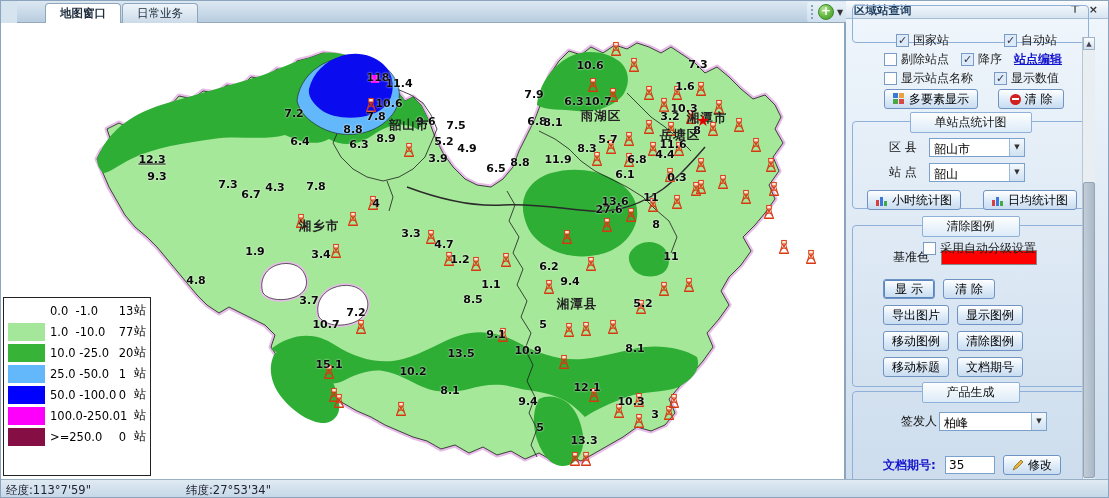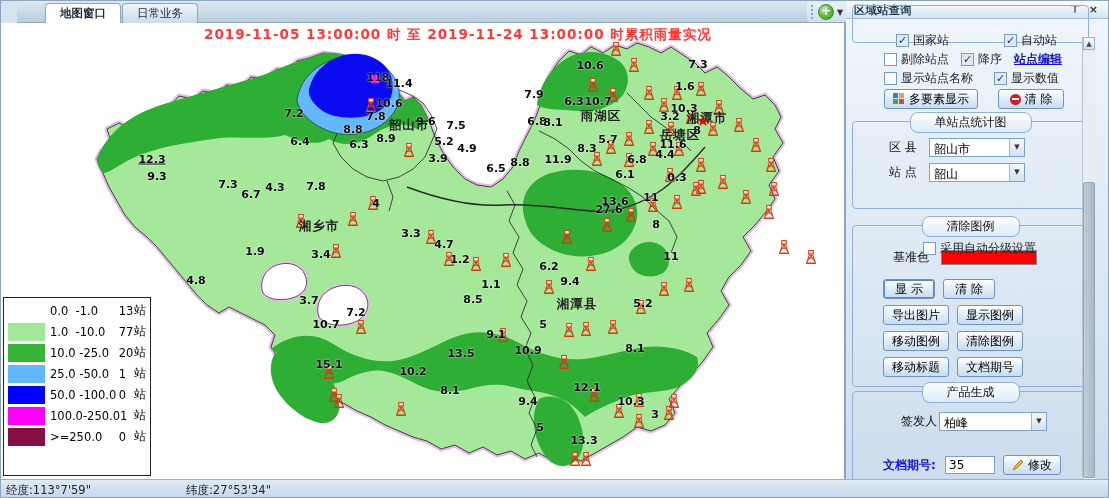--- a/index.html
+++ b/index.html
@@ -40,21 +40,21 @@
   .pfrag{position:absolute;left:6px;top:-14px;width:237px;height:38px;border:1px solid #8fb0d8;border-radius:4px;}
   .pbody{position:absolute;left:0;top:18px;width:250px;height:460px;}
   .chk{position:absolute;display:flex;align-items:center;gap:4px;font-size:12px;color:#1c1c1c;cursor:default;}
   .chk .box{width:13px;height:13px;border:1px solid #7a9cc4;background:#fdfdfd;font-size:11px;line-height:11px;text-align:center;color:#446;flex:none;}
   .chk.on .box{background:#ddeafa;color:#334;font-weight:bold;}
   .chk.off .box{color:transparent;}
   .plink{position:absolute;font-size:12px;font-weight:bold;color:#1414cc;text-decoration:underline;cursor:pointer;}
   .pbtn{display:inline-flex;align-items:center;justify-content:center;gap:4px;border:1px solid #6f94c4;border-radius:3px;background:linear-gradient(#ffffff,#e2eefa 45%,#c9dcf0);font-size:12px;color:#000;padding:2px 8px;height:20px;cursor:pointer;}
   .pbtn.primary{box-shadow:0 0 0 1px #5a86c0 inset;}
   .grp{position:absolute;left:6px;width:237px;border:1px solid #8fb0d8;border-radius:4px;}
-  .grp-legend{position:absolute;top:-10px;left:50%;transform:translateX(-50%);border:1px solid #8fb0d8;border-radius:8px;background:linear-gradient(#fdfefe,#dcebf8);padding:1px 24px;font-size:12px;color:#111;white-space:nowrap;}
+  .grp-legend{position:absolute;top:-10px;left:50%;transform:translateX(-50%);border:1px solid #8fb0d8;border-radius:2px;background:linear-gradient(#fdfefe,#dcebf8);padding:1px 24px;font-size:12px;color:#111;white-space:nowrap;}
   .frow{display:flex;align-items:center;}
   .flabel{font-size:12px;color:#111;white-space:pre;}
   .dropdown{display:flex;height:19px;border:1px solid #7aa0cc;background:#fff;}
   .dropdown .dtext{flex:1;font-size:12px;padding:2px 3px 0 4px;white-space:nowrap;overflow:hidden;}
   .dropdown .darrow{width:15px;background:linear-gradient(#f4f9fd,#cfe1f2);border-left:1px solid #9ab8d8;font-size:7px;color:#333;text-align:center;line-height:17px;}
   .numinput{height:18px;border:1px solid #7aa0cc;background:#fff;font-size:12px;text-align:right;padding-right:2px;}
   .spin{display:flex;flex-direction:column;width:14px;height:18px;}
   .spin span{flex:1;border:1px solid #7aa0cc;background:linear-gradient(#f4f9fd,#cfe1f2);font-size:5px;line-height:7px;text-align:center;color:#234;}
   .swatch-red{height:15px;border:1px solid #888;}
   .cbtn-grid{display:flex;flex-wrap:wrap;width:192px;margin:10px 0 0 26px;}
@@ -115,21 +115,20 @@
           <path d="M340,316 C336,304 342,292 354,287 C366,282 380,284 386,294 C392,304 388,314 378,320 C366,326 348,326 340,316 Z" fill="#ffffff" stroke="#1a1a1a" stroke-width="0.7"></path>
         </g>
 
         <g>
           <path d="M318,100 C320,82 332,68 348,61 C364,54 384,54 400,62 C414,70 422,84 420,98 C418,112 407,123 393,129 C379,135 361,135 347,129 C333,123 321,113 318,100 Z" fill="#63b8fc" stroke="#1a1a1a" stroke-width="0.6"></path>
           <path d="M330,88 C334,72 346,60 362,55 C378,50 394,54 404,63 C413,71 416,84 412,96 C408,107 396,114 382,116 C367,118 351,116 341,108 C333,101 329,95 330,88 Z" fill="#0b0bef"></path>
         </g>
       </g>
     </svg>
 
-    <div class="map-title">2019-11-05 13:00:00 时 至 2019-11-24 13:00:00 时累积雨量实况</div>
     <div class="overlay">
         <span class="tower" style="left: 370px; top: 86px;"><svg width="11" height="15" viewBox="0 0 11 15">
             <rect x="3.2" y="0.8" width="4.6" height="3.6" fill="#ffe8d8" stroke="#d83810" stroke-width="1"></rect>
             <path d="M4 4.4 L1.2 13.4 M7 4.4 L9.8 13.4 M4 4.4 L9.3 12 M7 4.4 L1.7 12 M2.6 8.6 L8.4 8.6" stroke="#d83810" stroke-width="1" fill="none"></path>
             <path d="M0.6 13.6 L10.4 13.6" stroke="#d83810" stroke-width="1.6"></path>
           </svg></span>
         <span class="tower" style="left: 408px; top: 131px;"><svg width="11" height="15" viewBox="0 0 11 15">
             <rect x="3.2" y="0.8" width="4.6" height="3.6" fill="#ffe8d8" stroke="#d83810" stroke-width="1"></rect>
             <path d="M4 4.4 L1.2 13.4 M7 4.4 L9.8 13.4 M4 4.4 L9.3 12 M7 4.4 L1.7 12 M2.6 8.6 L8.4 8.6" stroke="#d83810" stroke-width="1" fill="none"></path>
             <path d="M0.6 13.6 L10.4 13.6" stroke="#d83810" stroke-width="1.6"></path>
@@ -667,20 +666,38 @@
             <span class="darrow">▼</span>
           </div>
         </div>
         <div class="frow" style="margin:6px 0 0 36px">
           <span class="flabel" style="width:40px">站 点</span>
           <div class="dropdown" style="width:96px">
             <span class="dtext">韶山</span>
             <span class="darrow">▼</span>
           </div>
         </div>
+        <div class="frow" style="margin:8px 0 0 14px;gap:22px">
+          <button class="pbtn">
+            <svg width="12" height="11" viewBox="0 0 12 11">
+                <rect x="0" y="5" width="3" height="6" fill="#d84040"></rect>
+                <rect x="4" y="2" width="3" height="9" fill="#3c78d8"></rect>
+                <rect x="8" y="6" width="3" height="5" fill="#46a846"></rect>
+              </svg>
+            <span>小时统计图</span>
+          </button>
+          <button class="pbtn">
+            <svg width="12" height="11" viewBox="0 0 12 11">
+                <rect x="0" y="5" width="3" height="6" fill="#d84040"></rect>
+                <rect x="4" y="2" width="3" height="9" fill="#3c78d8"></rect>
+                <rect x="8" y="6" width="3" height="5" fill="#46a846"></rect>
+              </svg>
+            <span>日均统计图</span>
+          </button>
+        </div>
       </div>
 
       <div class="grp" style="top:206px;height:162px">
         <div class="grp-legend">清除图例</div>
         <label class="chk off" style="position:relative;left:70px;top:14px">
             <span class="box">✓</span>
             <span>采用自动分级设置</span>
           </label>
         <div class="frow" style="margin:6px 0 0 40px">
           <span class="flabel" style="width:48px">基准色</span>

